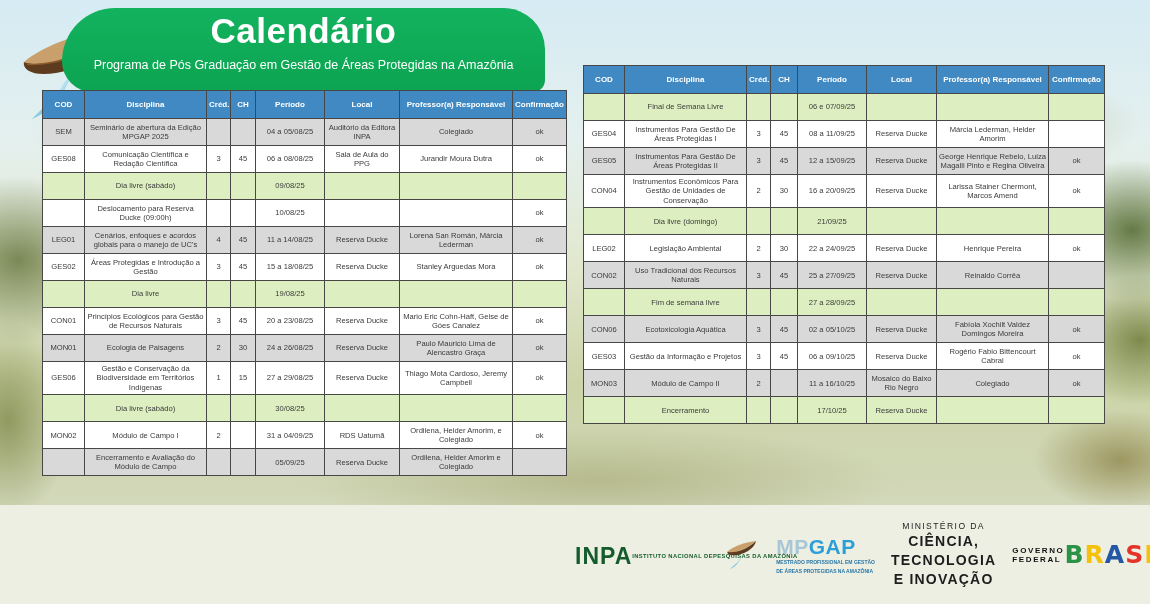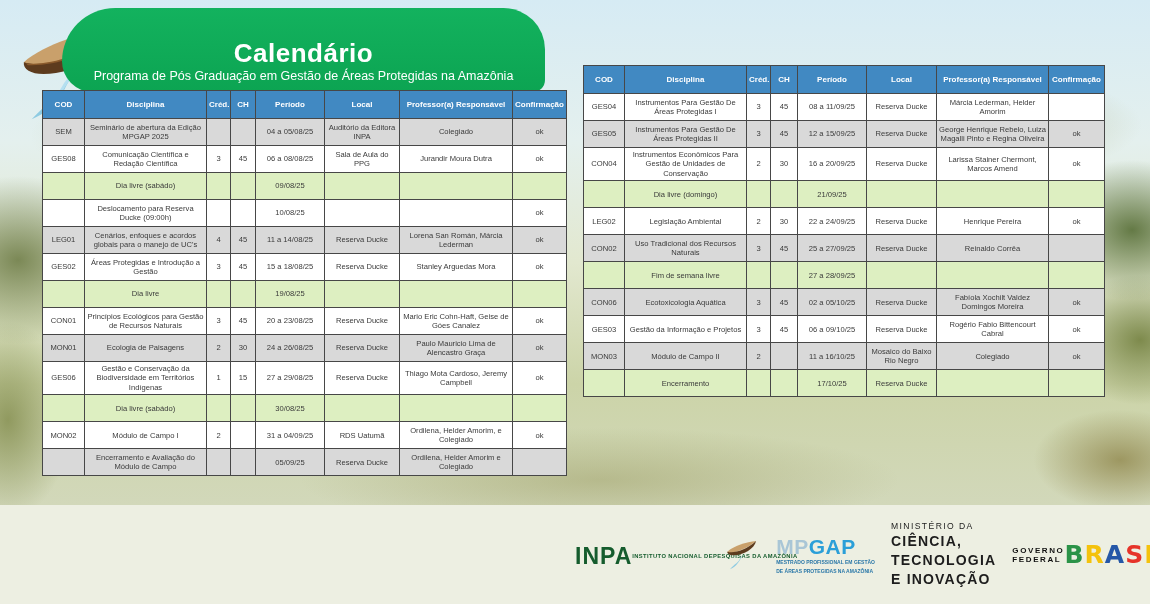--- a/index.html
+++ b/index.html
@@ -17,22 +17,22 @@
       radial-gradient(260px 80px at 960px 125px, rgba(158,158,98,.50), rgba(158,158,98,0) 70%),
       radial-gradient(300px 90px at 240px 135px, rgba(165,163,105,.45), rgba(165,163,105,0) 70%),
       radial-gradient(400px 70px at 600px 480px, rgba(150,150,90,.45), rgba(150,150,90,0) 75%),
       linear-gradient(180deg,#d6ebf4 0%,#e4f0ee 28%,#e2e8cf 52%,#ccd4a8 76%,#d2d8ba 100%);
   }
 
   
   .header-blob{position:absolute;left:62px;top:8px;width:483px;height:84px;
     background:linear-gradient(180deg,#13b25e,#0ca452);
     border-radius:80px 62px 18px 46px;text-align:center;color:#fff;}
-  .header-blob .title{margin-top:30px;font-size:26px;font-weight:bold;letter-spacing:.5px;}
-  .header-blob .subtitle{font-size:12.5px;white-space:nowrap;}
+  .header-blob .title{margin-top:3px;font-size:35px;font-weight:bold;letter-spacing:.5px;}
+  .header-blob .subtitle{margin-top:7px;font-size:12.5px;white-space:nowrap;}
 
   .canoe-top{position:absolute;left:16px;top:22px;width:108px;height:102px;}
 
   
   table.sched{position:absolute;border-collapse:collapse;table-layout:fixed;background:transparent;}
   .sched th,.sched td{border:1px solid #474747;text-align:center;vertical-align:middle;
     padding:2px 2px;font-size:7.6px;line-height:1.25;color:#3a3a3a;overflow:hidden;}
   .sched thead th{background:#4189c2;color:#fff;font-weight:bold;font-size:8px;height:23px;}
   .sched td{height:22px;background:#fff;}
   .sched tr.muted td{background:#d9d9d9;}
@@ -46,21 +46,21 @@
     display:flex;align-items:center;gap:16px;}
   .inpa{display:flex;align-items:center;color:#155c2d;width:118px;}
   .inpa .acronym{font-size:23px;font-weight:bold;letter-spacing:1px;line-height:1;margin-top:2px;}
   .inpa .small{font-size:5.8px;font-weight:bold;letter-spacing:.4px;margin-top:2px;white-space:nowrap;}
   .logo-divider{width:1px;height:58px;background:#6b7f70;}
   .mpgap{display:flex;align-items:center;gap:18px;width:150px;}
   .mpgap .word{line-height:1;}
   .mpgap .mp{font-size:21px;font-weight:bold;color:#a9c6d6;letter-spacing:.5px;}
   .mpgap .gap{font-size:21px;font-weight:bold;color:#2b9fd8;letter-spacing:.5px;}
   .mpgap .tag{font-size:5px;color:#2b78a8;font-weight:bold;line-height:1.3;margin-top:2px;white-space:nowrap;}
-  .mcti{width:118px;text-align:left;color:#1d1d1d;line-height:1.35;}
+  .mcti{width:118px;text-align:center;color:#1d1d1d;line-height:1.35;}
   .mcti .l1{font-size:8.6px;letter-spacing:1.4px;}
   .mcti .l2,.mcti .l3{font-size:14px;font-weight:bold;letter-spacing:1.2px;}
   .gov{display:flex;flex-direction:row;align-items:center;color:#111;width:135px;}
   .gov .top{font-size:8px;font-weight:bold;letter-spacing:1.6px;}
   .gov .brand{font-size:25px;font-weight:bold;letter-spacing:1px;line-height:1.05;font-family:"DejaVu Sans",sans-serif;}
   .gov .bottom{font-size:6.8px;font-weight:bold;letter-spacing:1.1px;margin-top:1px;}
 </style>
 </head>
 <body>
 
@@ -255,20 +255,30 @@
           <th>Disciplina</th>
           <th>Créd.</th>
           <th>CH</th>
           <th>Período</th>
           <th>Local</th>
           <th>Professor(a) Responsável</th>
           <th>Confirmação</th>
         </tr>
       </thead>
     <tbody>
+        <tr class="free">
+          <td></td>
+          <td>Final de Semana Livre</td>
+          <td></td>
+          <td></td>
+          <td>06 e 07/09/25</td>
+          <td></td>
+          <td></td>
+          <td></td>
+        </tr>
         <tr class="plain">
           <td>GES04</td>
           <td>Instrumentos Para Gestão De Áreas Protegidas I</td>
           <td>3</td>
           <td>45</td>
           <td>08 a 11/09/25</td>
           <td>Reserva Ducke</td>
           <td>Márcia Lederman, Helder Amorim</td>
           <td></td>
         </tr>

